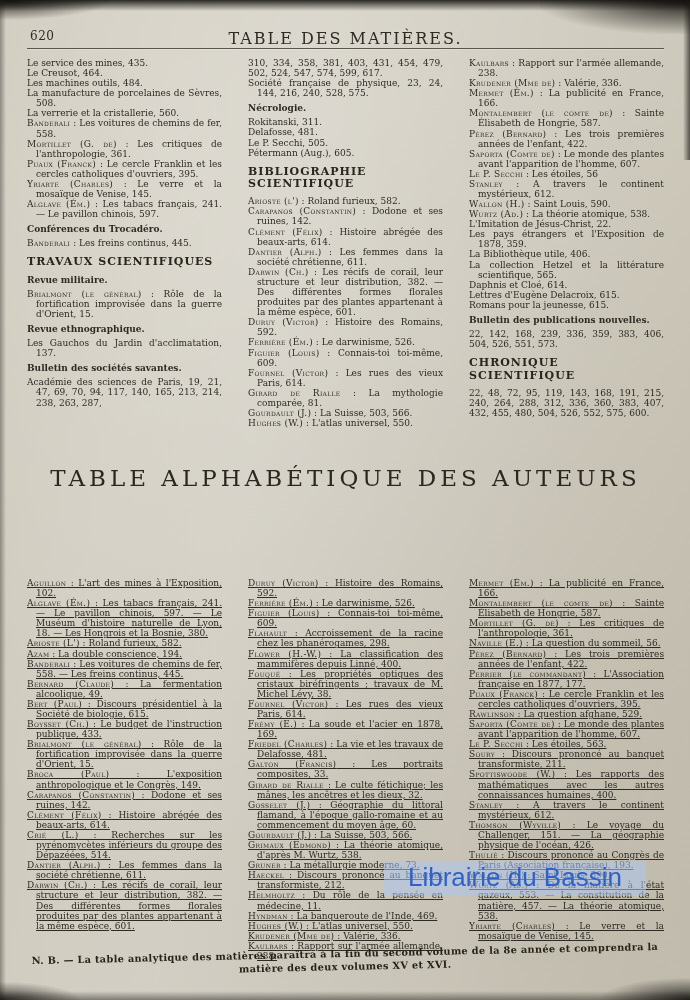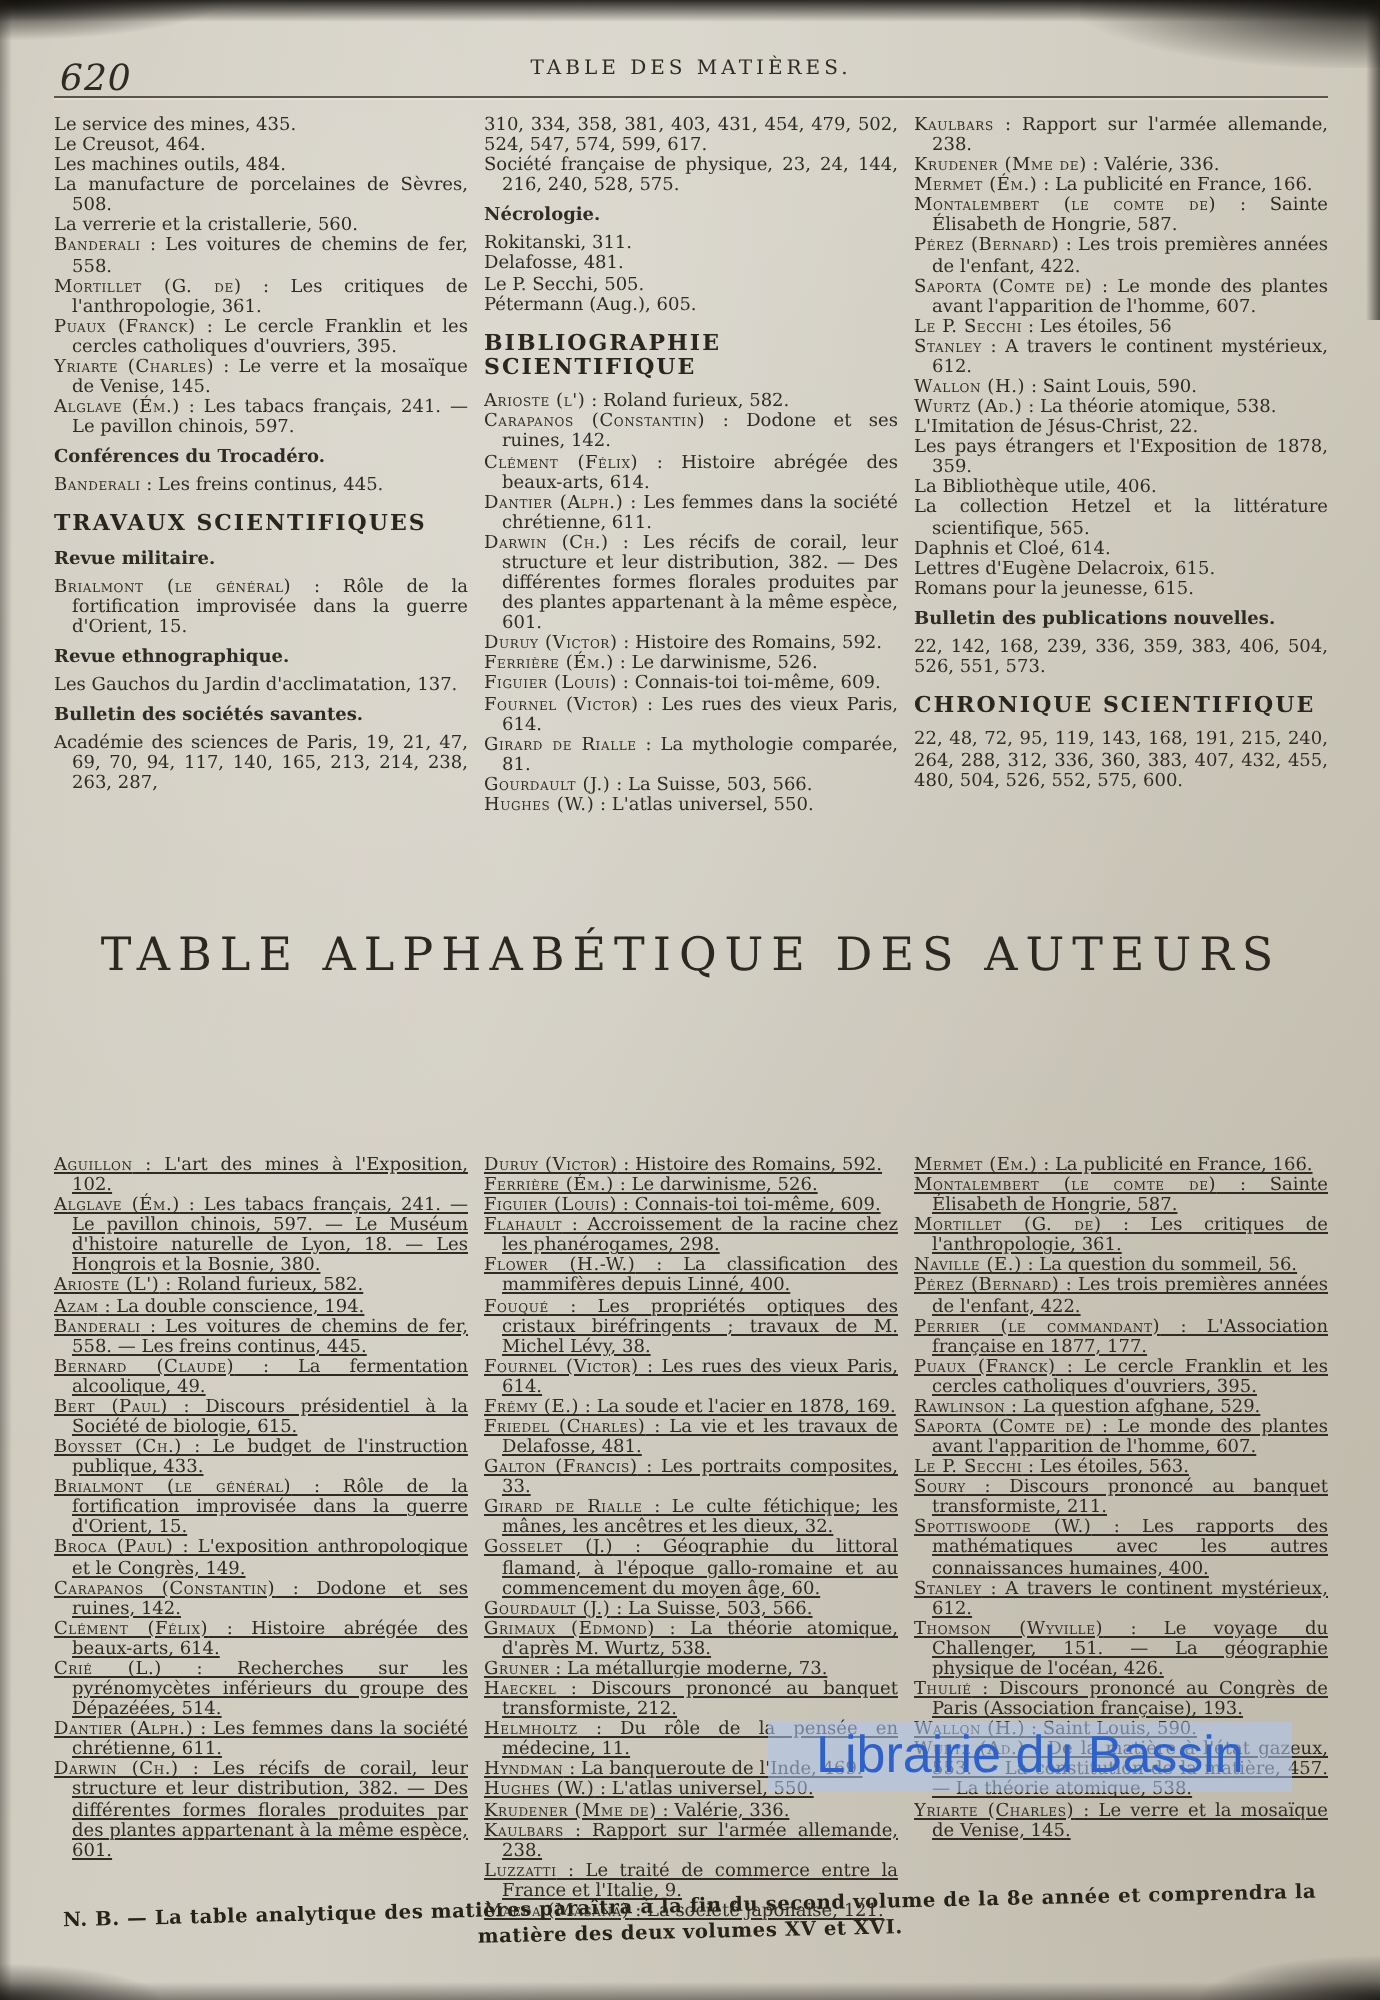--- a/index.html
+++ b/index.html
@@ -16,24 +16,24 @@
   .edge-top{top:0;left:0;right:0;height:11px;background:linear-gradient(to bottom,rgba(28,26,22,0.92),rgba(28,26,22,0));}
   .corner-tl{top:0;left:0;width:110px;height:20px;background:radial-gradient(ellipse at top left,rgba(18,16,13,0.95),transparent 72%);}
   .corner-tr{top:0;right:0;width:150px;height:34px;background:radial-gradient(ellipse at top right,rgba(18,16,13,0.96),transparent 74%);}
   .edge-left{top:0;left:0;bottom:0;width:6px;background:linear-gradient(to right,rgba(30,27,22,0.38),transparent);}
   .edge-right{top:0;right:0;width:7px;height:160px;background:linear-gradient(to left,rgba(25,22,18,0.65),transparent);}
   .edge-bottom{bottom:0;left:0;right:0;height:9px;background:linear-gradient(to top,rgba(25,22,18,0.45),transparent);}
   .corner-bl{bottom:0;left:0;width:80px;height:18px;background:radial-gradient(ellipse at bottom left,rgba(18,16,13,0.8),transparent 72%);}
   .corner-br{bottom:0;right:0;width:90px;height:22px;background:radial-gradient(ellipse at bottom right,rgba(18,16,13,0.85),transparent 72%);}
   
   .header{position:relative;height:22px;border-bottom:1px solid #5a544a;box-shadow:0 1px 0 rgba(255,255,255,0.25);}
-  .pagenum{position:absolute;left:3px;top:3px;font-size:18px;letter-spacing:0.5px;font-style:italic;}
-  .htitle{position:absolute;left:0;right:0;top:3px;text-align:center;font-size:10px;letter-spacing:2px;}
-  
-  .cols{display:flex;gap:8px;margin-top:9px;}
+  .pagenum{position:absolute;left:3px;top:3px;font-size:12px;letter-spacing:0.5px;}
+  .htitle{position:absolute;left:0;right:0;top:3px;text-align:center;font-size:16px;letter-spacing:2px;}
+  
+  .cols{display:flex;gap:26px;margin-top:9px;}
   .col{flex:1 1 0;overflow:hidden;}
   .topcols{height:380px;}
   .authcols{height:384px;margin-top:87px;text-decoration:underline;}
   .col p{margin:0;font-size:9px;line-height:1.12;text-align:justify;}
   .t-e{padding-left:9px;text-indent:-9px;}
   .t-p{padding-left:0;text-indent:0;}
   .t-c{text-align:left;font-weight:bold;font-size:9px !important;margin:5px 0 4px !important;padding:0;text-indent:0;}
   .t-h{text-align:center;font-weight:bold;font-size:11px !important;letter-spacing:1px;margin:8px 0 6px !important;padding:0;text-indent:0;color:#29261f;}
   .sc{font-variant:small-caps;letter-spacing:0.3px;}
   

